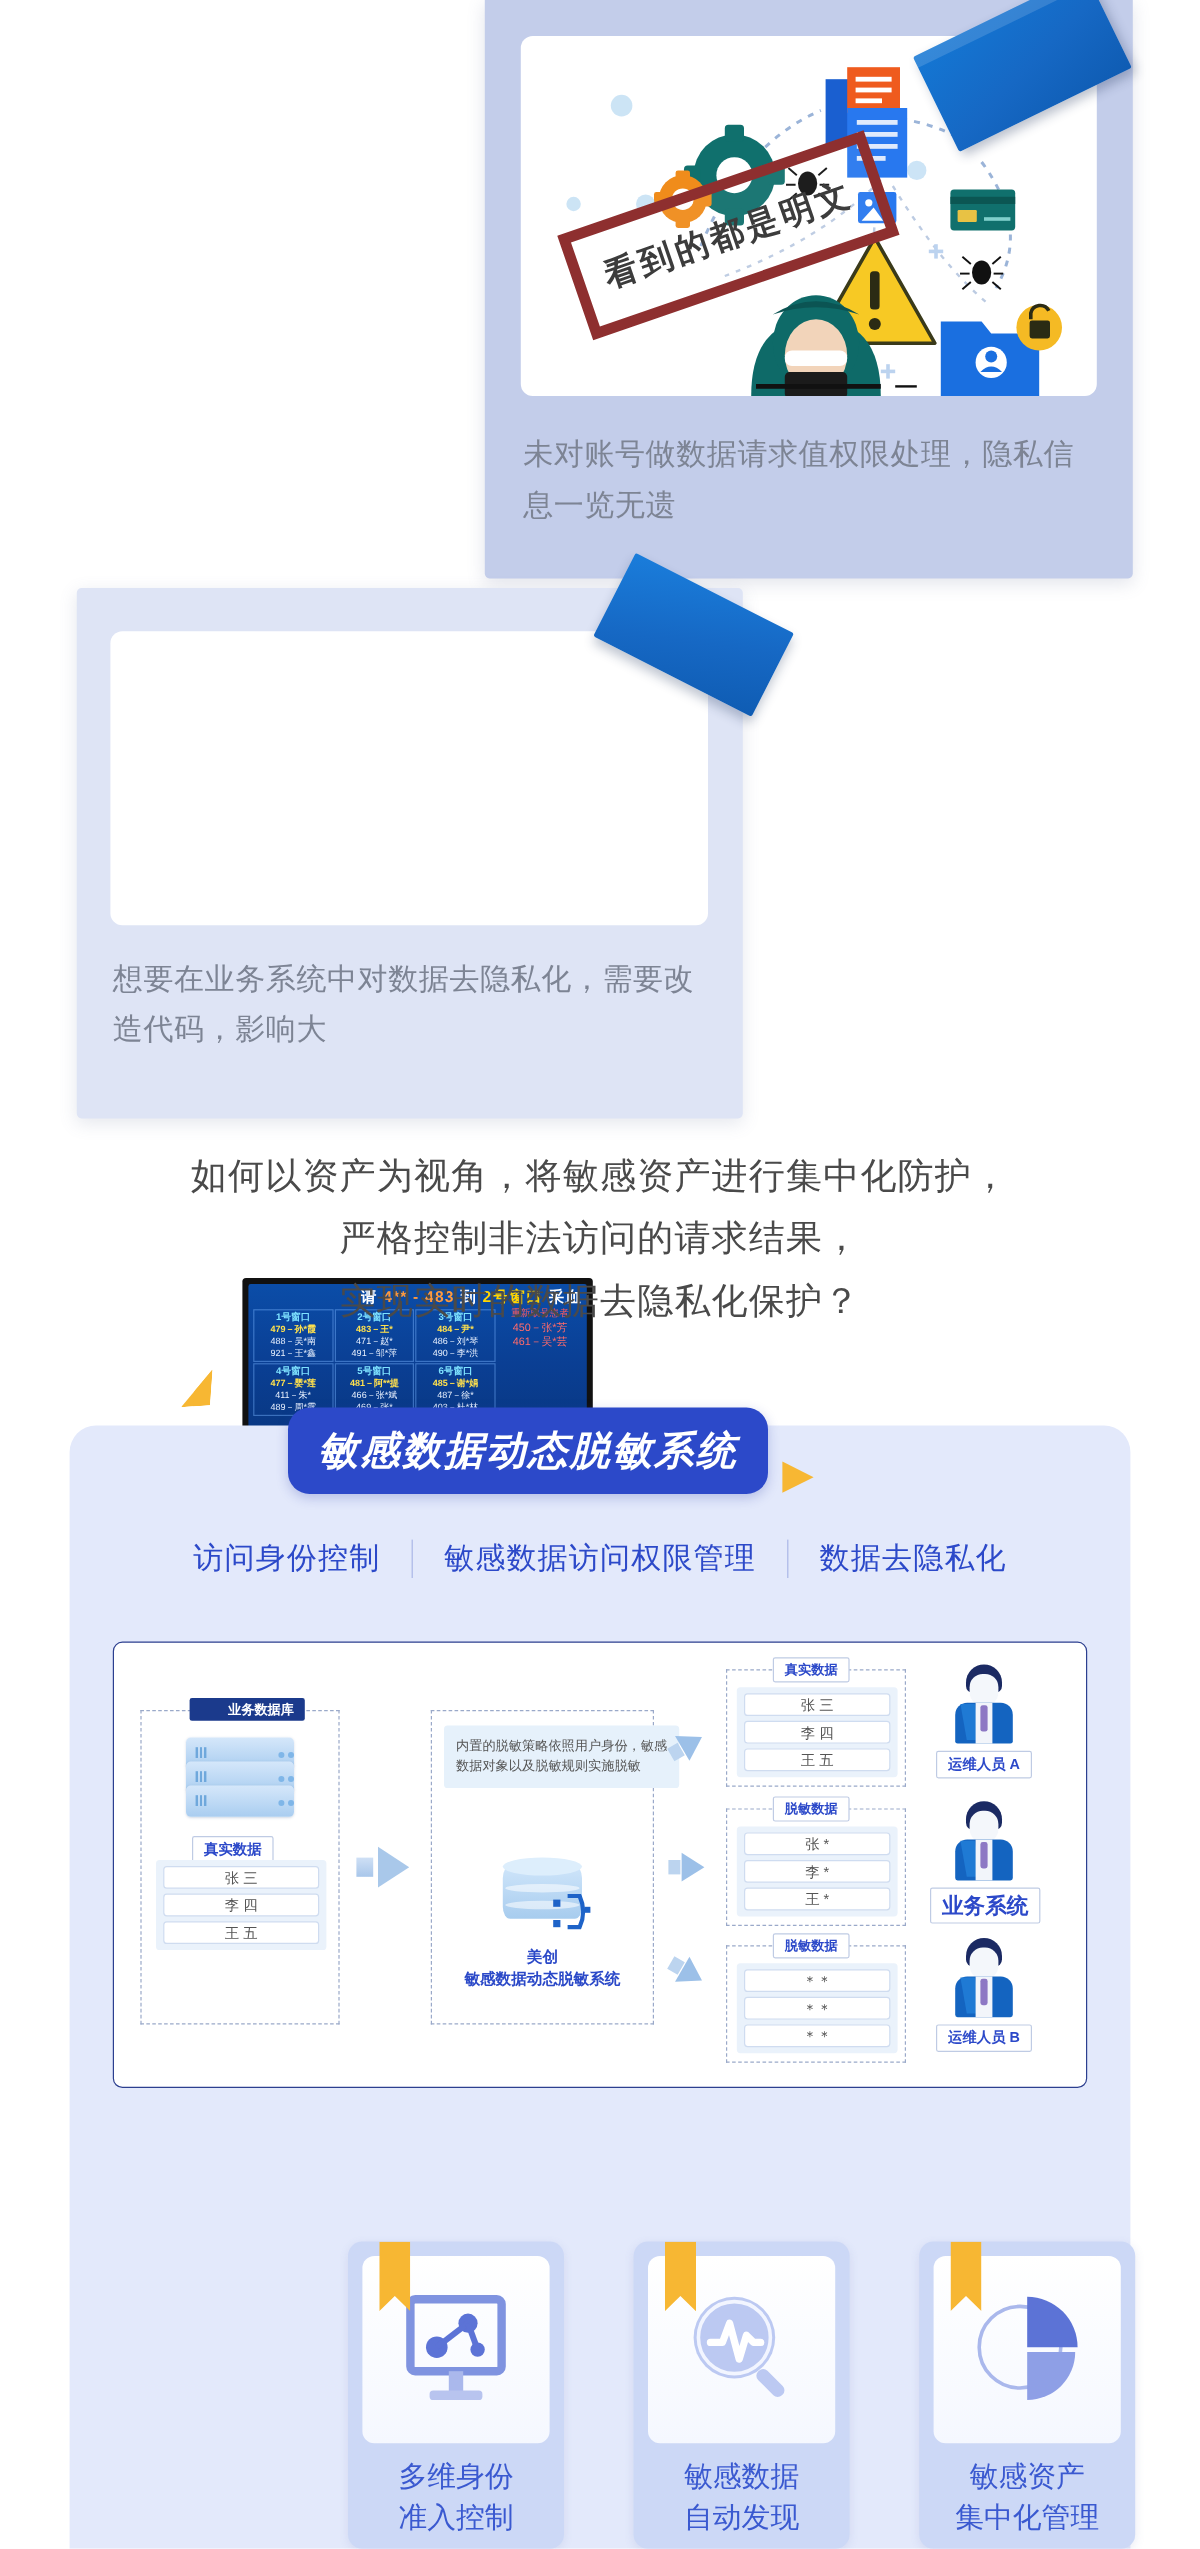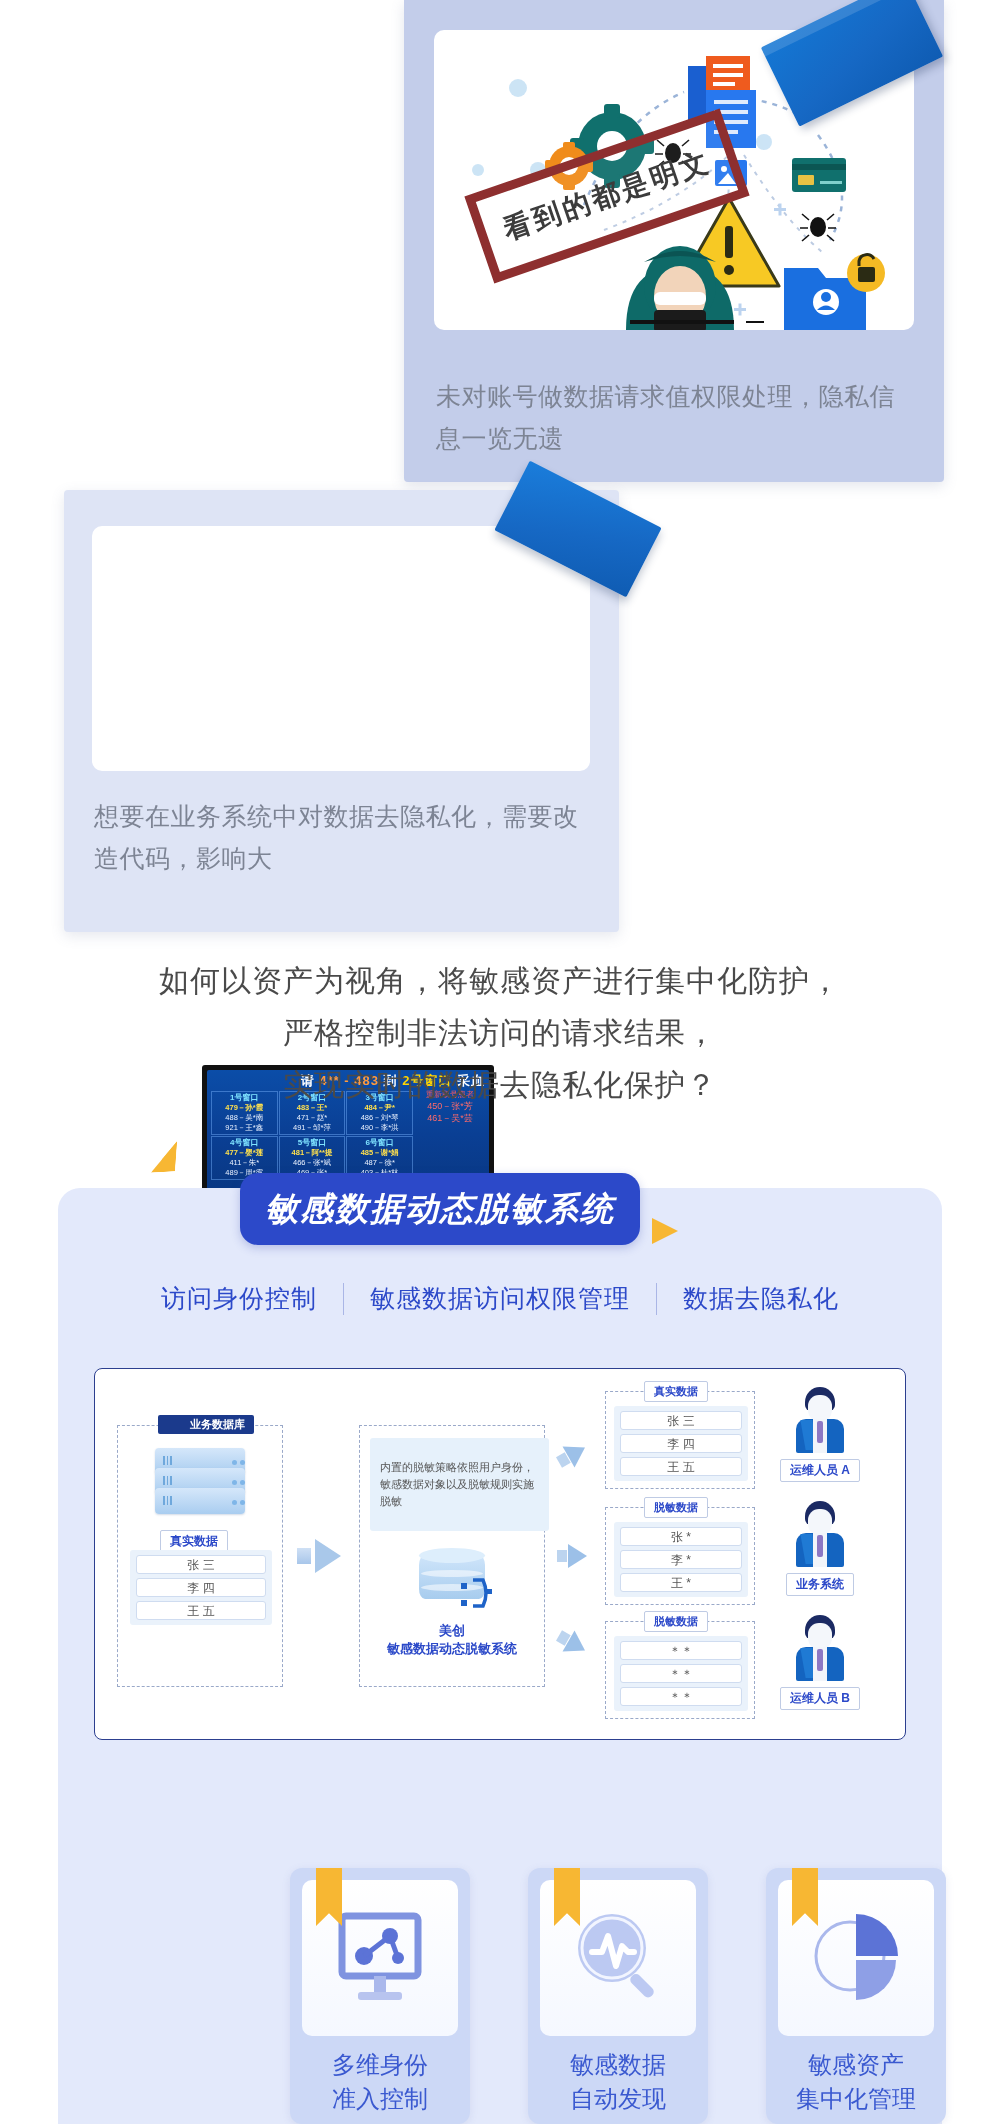--- a/index.html
+++ b/index.html
@@ -15,21 +15,21 @@
     position: absolute; left: 404px; top: 0px; width: 540px; height: 482px;
     background: #c3cdea;
     border-radius: 0 0 4px 4px;
     box-shadow: 0 4px 14px rgba(100,110,150,.18);
   }
   .panel1-img {
     position: absolute; left: 30px; top: 30px; width: 480px; height: 300px;
     background: #ffffff; border-radius: 10px; overflow: hidden;
   }
   .panel1-cap {
-    position: absolute; left: 32px; top: 375px; width: 476px;
+    position: absolute; left: 32px; top: 358px; width: 476px;
     font-size: 25px; line-height: 42px; color: #7d8494; letter-spacing: .5px;
   }
   
   .tape1 {
     position: absolute; left: 368px; top: 8px; width: 160px; height: 88px;
     background: linear-gradient(160deg,#1477d4 0%, #1668c4 55%, #0f5cb3 100%);
     transform: rotate(-26deg);
     box-shadow: 2px 5px 9px rgba(30,50,90,.30);
     border-radius: 2px;
   }
@@ -490,22 +490,22 @@
     <div class="rowwrap" style="position:absolute; left:12px; top:124px; width:142px;">
       <div class="rowbox">张 三</div>
       <div class="rowbox">李 四</div>
       <div class="rowbox">王 五</div>
     </div>
   </div>
 
   <div class="bigarrow" style="position:absolute; left:202px; top:170px;"></div>
 
   <div class="dash" style="position:absolute; left:264px; top:56px; width:186px; height:262px;">
-    <div style="position:absolute; left:10px; top:12px; width:179px; background:#e6f1fb; border-radius:3px;
-                padding:21px 10px; font-size:11px; line-height:17px; color:#555;">内置的脱敏策略依照用户身份，敏感数据对象以及脱敏规则实施脱敏</div>
+    <div style="position:absolute; left:10px; top:12px; width:196px; background:#e6f1fb; border-radius:3px;
+                padding:9px 10px; font-size:11px; line-height:17px; color:#555;">内置的脱敏策略依照用户身份，敏感数据对象以及脱敏规则实施脱敏</div>
     <div style="position:absolute; left:0; top:122px; width:100%;">
       <div class="cyl">
         <div class="cyl-body"></div>
         <div class="cyl-top"></div>
         <div class="cyl-line" style="top:22px;"></div>
         <div class="cyl-line" style="top:36px;"></div>
         <svg width="34" height="34" style="position:absolute; right:-8px; bottom:-4px;">
           <path d="M14 4 L24 4 Q30 17 24 30 L14 30" fill="none" stroke="#1e63c8" stroke-width="3.5"></path>
           <rect x="2" y="7" width="6" height="6" fill="#1e63c8"></rect>
           <rect x="2" y="24" width="6" height="6" fill="#1e63c8"></rect>
@@ -553,21 +553,21 @@
   </div>
   <div style="position:absolute; left:680px; top:132px; width:90px;">
     <div class="person">
       <div class="p-hair"></div>
         <div class="p-face"></div>
         <div class="p-body"></div>
       <div class="p-lap"></div>
         <div class="p-shirt"></div>
         <div class="p-tie"></div>
     </div>
-    <div class="tag" style="margin:6px auto 0; width:fit-content; font-size:12px;">业务系统</div>
+    <div class="tag" style="margin:6px auto 0; width:fit-content; font-size:18px;">业务系统</div>
   </div>
 
   <div class="dash" style="position:absolute; left:510px; top:252px; width:150px; height:98px;">
     <div class="tag" style="position:absolute; left:38px; top:-11px;">脱敏数据</div>
     <div class="rowwrap" style="position:absolute; left:8px; top:14px; width:134px;">
       <div class="rowbox">＊＊</div>
       <div class="rowbox">＊＊</div>
       <div class="rowbox">＊＊</div>
     </div>
   </div>

